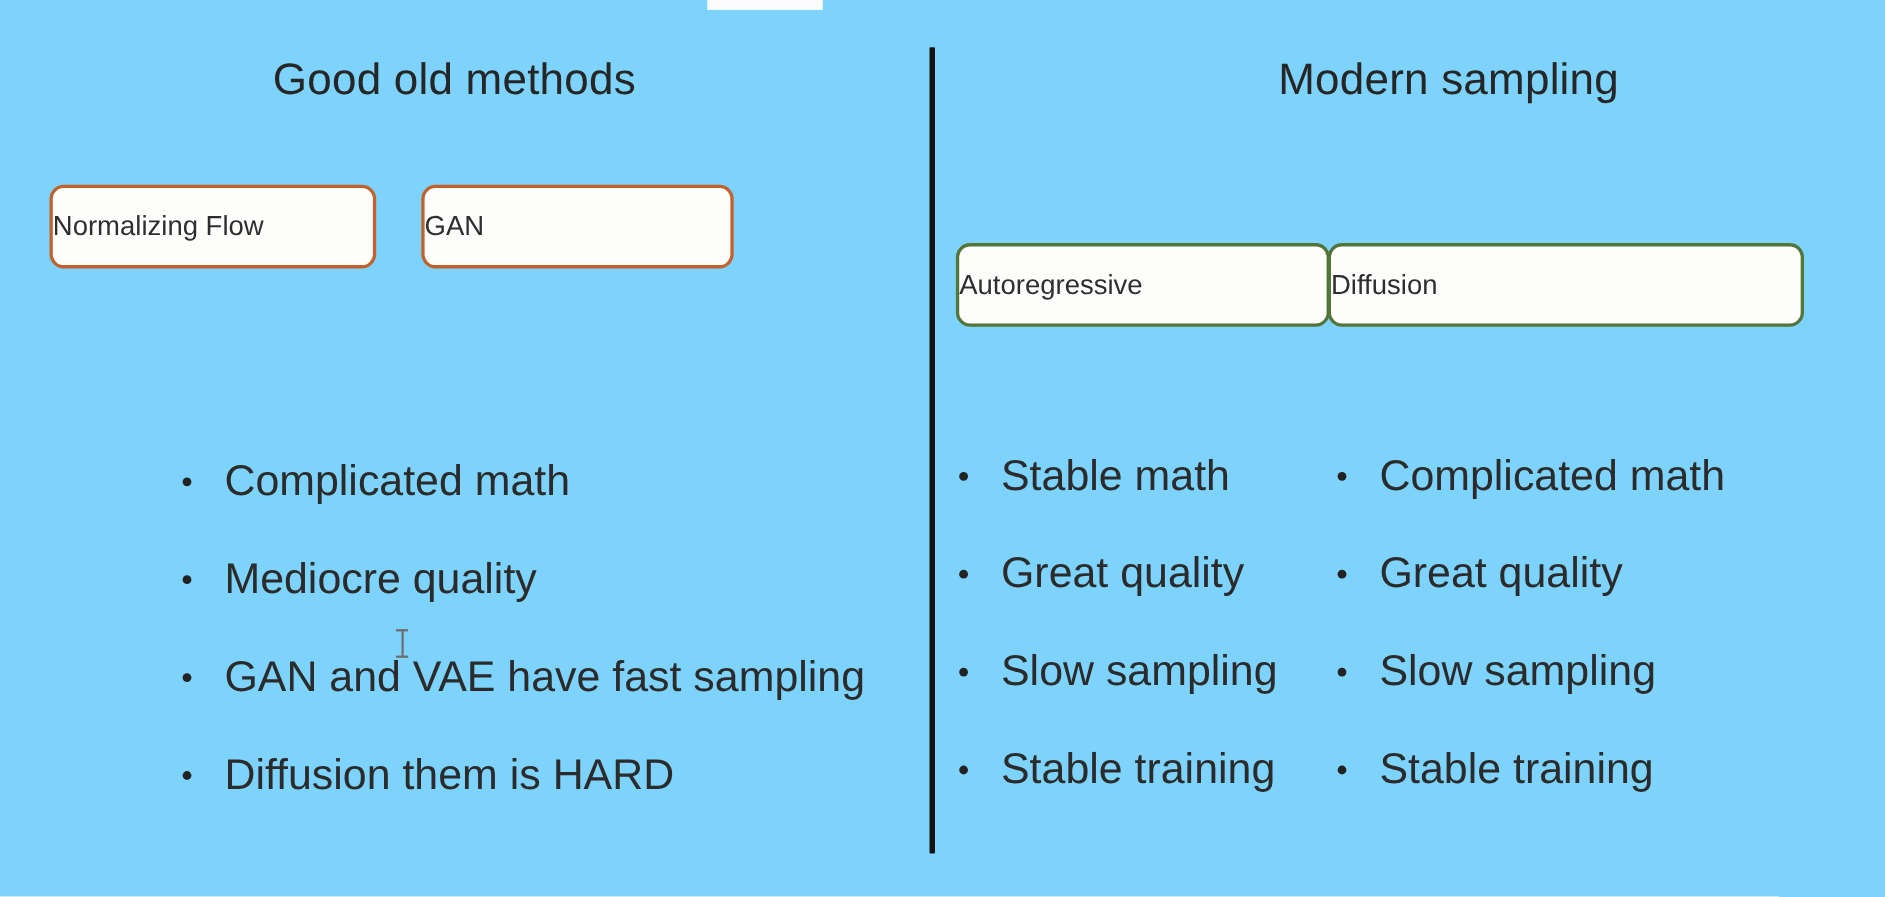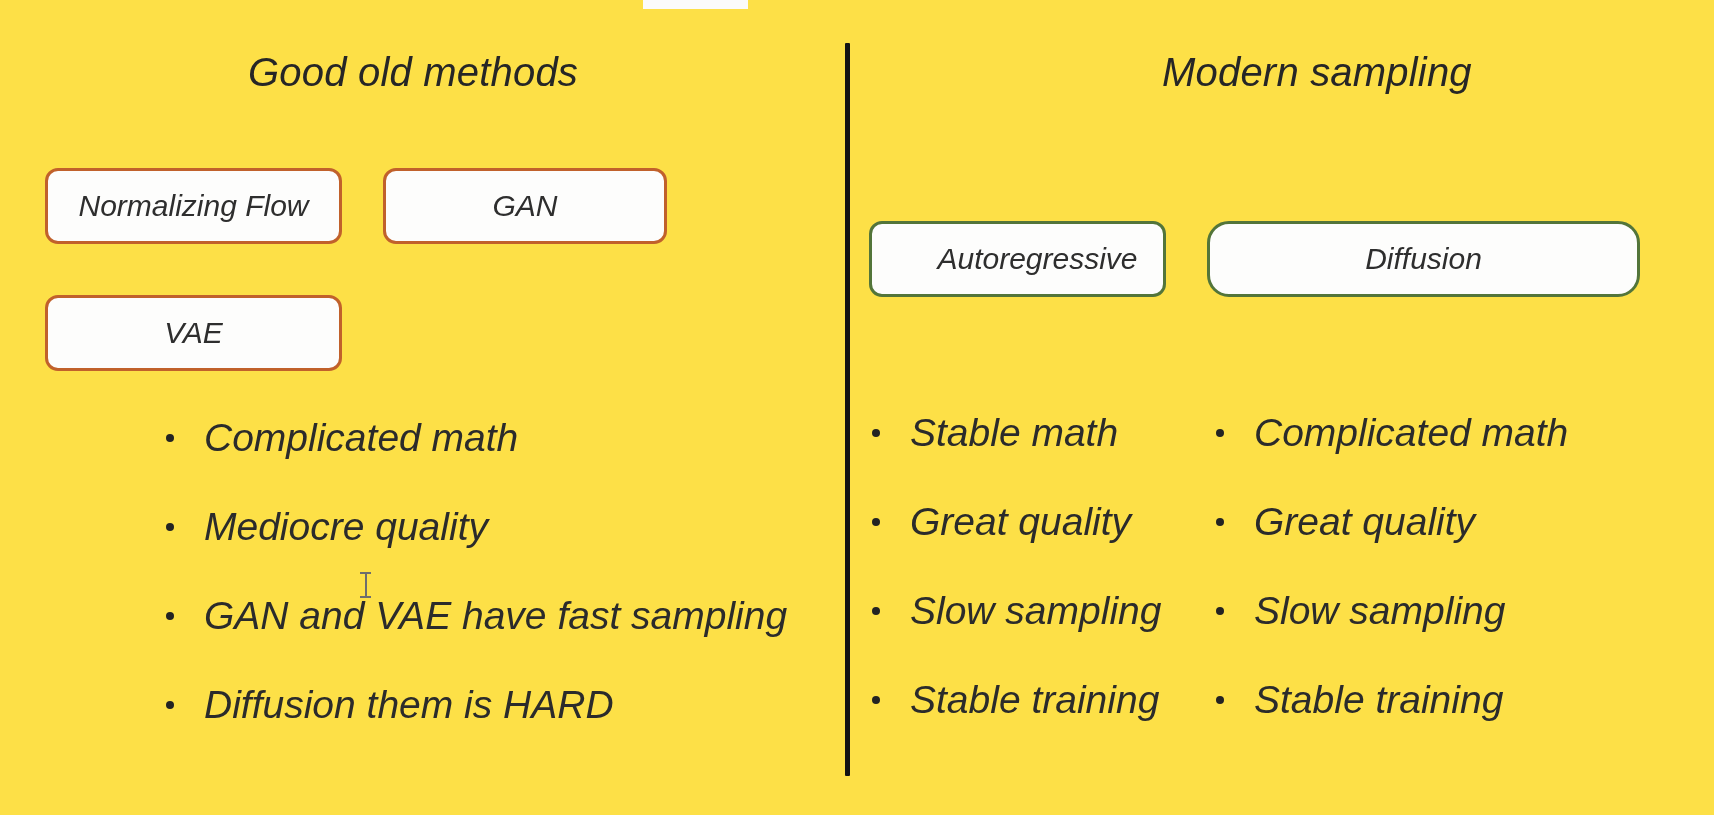--- a/index.html
+++ b/index.html
@@ -11,23 +11,22 @@
   body {
     font-family: "Liberation Sans", sans-serif;
     color: #2b2b2b;
     -webkit-font-smoothing: antialiased;
   }
 
   .slide {
     position: relative;
     width: 1714px;
     height: 815px;
-    background: #fde047;
+    background: #7dd3fc;
     overflow: hidden;
-    font-style: italic;
   }
 
   
   .top-artifact {
     position: absolute;
     left: 643px;
     top: 0px;
     width: 105px;
     height: 9px;
     background: #fbfbfb;
@@ -58,37 +57,36 @@
   .title-right { left: 1162px; top: 50px; }
 
   
   .method-box {
     position: absolute;
     box-sizing: border-box;
     border-radius: 13px;
     background: #fdfdfc;
     display: flex;
     align-items: center;
-    justify-content: center;
-    font-size: 30px;
+    font-size: 25px;
     color: #2e2e2e;
     white-space: nowrap;
   }
   .method-box.orange { border: 3.5px solid #c1612b; }
   .method-box.green  { border: 3.5px solid #53753a; }
 
   
   .box-nf  { left: 45px;  top: 168px; width: 297px; height: 76px; }
   .box-gan { left: 383px; top: 168px; width: 284px; height: 76px; }
   .box-vae { left: 45px;  top: 295px; width: 297px; height: 76px; }
   .box-ebm { left: 383px; top: 295px; width: 297px; height: 76px; }
 
   
-  .box-ar   { left: 869px;  top: 221px; width: 297px; height: 76px; padding-left: 40px; }
-  .box-diff { left: 1207px; top: 221px; width: 433px; height: 76px; border-radius: 22px; }
+  .box-ar   { left: 869px;  top: 221px; width: 340px; height: 76px; }
+  .box-diff { left: 1207px; top: 221px; width: 433px; height: 76px; }
 
   
   .bullets {
     position: absolute;
     list-style: none;
     margin: 0;
     padding: 0;
   }
   .bullets li {
     position: relative;
@@ -157,23 +155,20 @@
   <div class="col-title title-left">Good old methods</div>
 
   <div class="method-box orange box-nf">
     <span>Normalizing Flow</span>
   </div>
 
   <div class="method-box orange box-gan">
     <span>GAN</span>
   </div>
 
-  <div class="method-box orange box-vae">
-    <span>VAE</span>
-  </div>
 
 
   <ul class="bullets list-left">
     <li>
       <span class="dot"></span>
       <span>Complicated math</span>
     </li>
     <li>
       <span class="dot"></span>
       <span>Mediocre quality</span>

